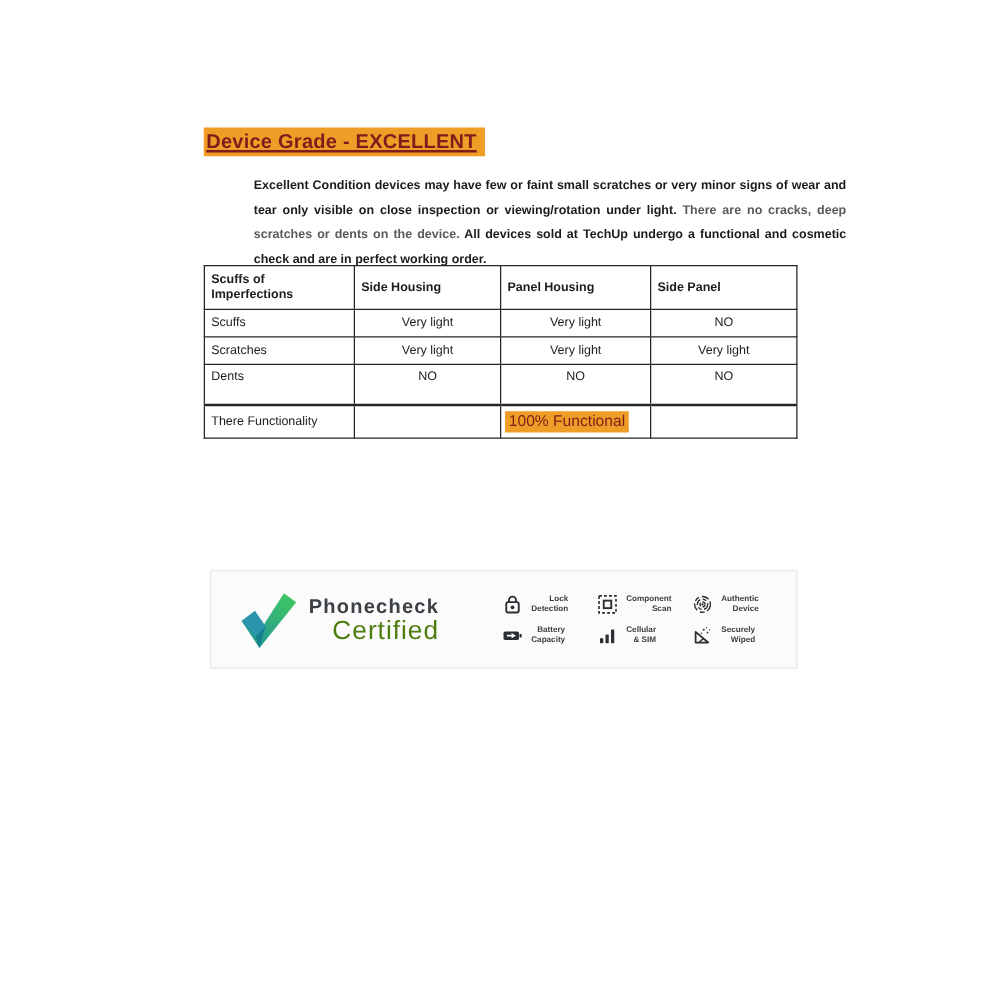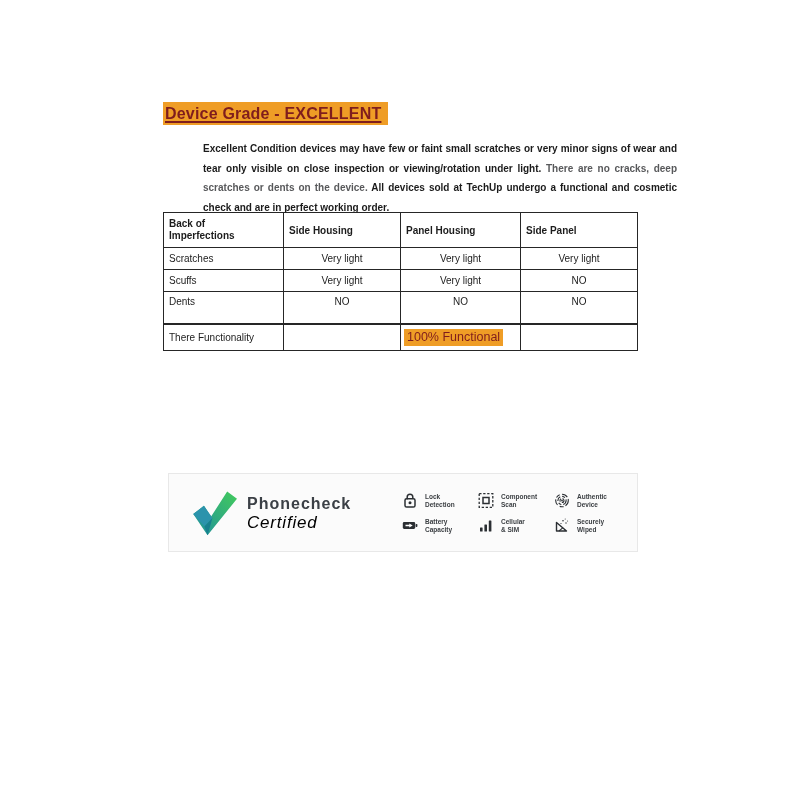--- a/index.html
+++ b/index.html
@@ -30,28 +30,28 @@
   .imp td.first { text-align:left; }
   tr.h  { height:35px; }
   tr.r  { height:22px; }
   tr.dents td { height:32px; vertical-align:top; padding-top:4px; }
   tr.func td { height:27px; border-top-width:2px; }
   td.func-mid { text-align:left; padding-left:3px; }
   .hl-orange { background:#EF9D26; color:#7f1d1d; font-size:12.5px; line-height:14px;
                padding:1px 3px 2px 3px; display:inline-block; }
 
   
-  .badge { position:absolute; left:168px; top:473px; width:470px; height:79px;
-           background:#fbfbfb; border:1px solid #e8e8e8; }
+  .badge { position:absolute; left:168px; top:456px; width:470px; height:79px;
+           background:#fbfbfb; border:1px solid #e8e8e8;text-align:right; }
   .logo { position:absolute; left:18px; top:50%; transform:translateY(-50%);
           display:flex; align-items:center; }
   .check-svg { width:50px; height:45px; display:block; }
   .brand-text { margin-left:10px; }
   .brand { font-size:16px; font-weight:bold; color:#3b4046; letter-spacing:1px; line-height:19px; }
-  .certified { font-size:17px; color:#000000; letter-spacing:.8px; line-height:19px;font-style:italic; }
+  .certified { font-size:21px; color:#4d7c0f; letter-spacing:.8px; line-height:19px; }
 
   .features { position:absolute; left:233px; top:50%; transform:translateY(-50%);
               display:grid; grid-template-columns:76px 76px 76px; grid-row-gap:9px; }
   .feature { display:flex; align-items:center; }
   .f-icon { width:16px; height:16px; flex:none; display:block; }
   .f-label { margin-left:7px; font-size:6.5px; font-weight:bold; color:#3a3e42; line-height:8px; }
   .ic { stroke:#2b2f33; fill:none; }
   .ic-fill { fill:#2b2f33; stroke:none; }
 </style>
 </head>
@@ -67,38 +67,38 @@
 
   <table class="imp">
     <colgroup>
         <col style="width:120px">
         <col style="width:117px">
         <col style="width:120px">
         <col style="width:117px">
       </colgroup>
     <thead>
       <tr class="h">
-        <th class="first"><span>Back of Imperfections</span></th>
+        <th class="first"><span>Scuffs of Imperfections</span></th>
         <th>Side Housing</th>
         <th>Panel Housing</th>
         <th>Side Panel</th>
       </tr>
     </thead>
     <tbody>
       <tr class="r">
+        <td class="first">Scuffs</td>
+        <td>Very light</td>
+        <td>Very light</td>
+        <td>NO</td>
+      </tr>
+      <tr class="r">
         <td class="first">Scratches</td>
         <td>Very light</td>
         <td>Very light</td>
         <td>Very light</td>
-      </tr>
-      <tr class="r">
-        <td class="first">Scuffs</td>
-        <td>Very light</td>
-        <td>Very light</td>
-        <td>NO</td>
       </tr>
       <tr class="r dents">
         <td class="first">Dents</td>
         <td>NO</td>
         <td>NO</td>
         <td>NO</td>
       </tr>
       <tr class="r func">
         <td class="first">There Functionality</td>
         <td></td>

